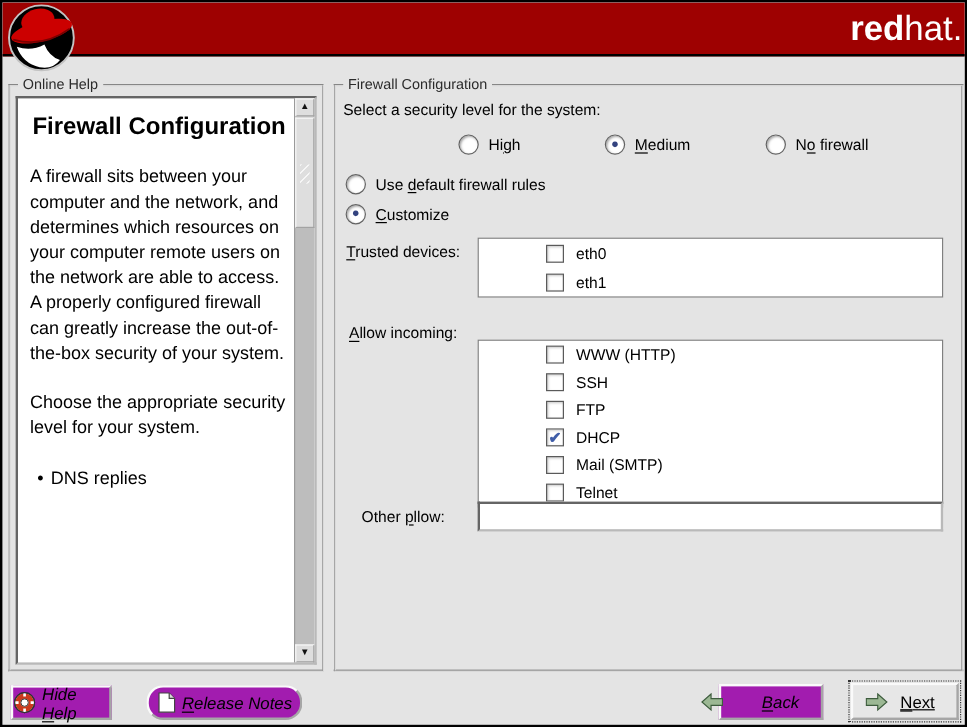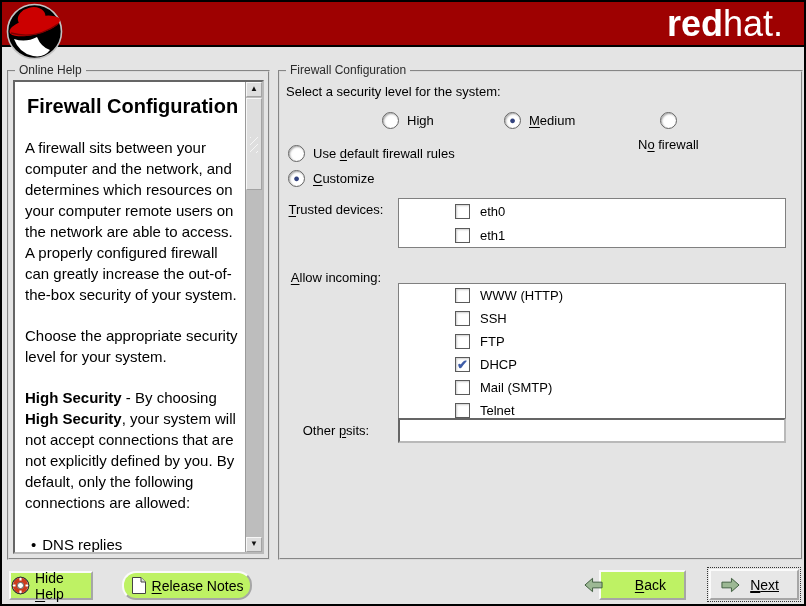--- a/index.html
+++ b/index.html
@@ -3,21 +3,21 @@
 <meta charset="utf-8">
 <style>
   html,body{margin:0;padding:0;background:#707070;}
   .window{
     position:relative;width:806px;height:606px;box-sizing:border-box;
     background:#e4e4e4;border:2px solid #000;overflow:hidden;
     font-family:"Liberation Sans",sans-serif;color:#000;
   }
   
   .header{position:absolute;left:0;top:0;width:100%;height:43px;background:#9e0101;border-bottom:2px solid #000;}
-  .brand{position:absolute;top:2px;right:21px;font-size:36px;color:#fff;line-height:40px;}
+  .brand{position:absolute;top:2px;right:2px;font-size:29px;color:#fff;line-height:40px;}
   .brand .b{font-weight:bold;}
   .brand .l{font-weight:normal;}
   .logo{position:absolute;left:4px;top:1px;z-index:4;}
   
   .gframe{position:absolute;border:2px groove #dadada;box-sizing:border-box;}
   .flabel{position:absolute;top:-9px;left:6px;background:#e4e4e4;padding:0 4px;font-size:12px;color:#2b2b2b;white-space:nowrap;}
   .help-frame{left:5px;top:68px;width:263px;height:490px;}
   .fw-frame{left:276px;top:68px;width:525px;height:490px;}
   
   .help-viewport{position:absolute;left:4px;top:8px;right:4px;bottom:4px;background:#fff;border:2px inset #b9b9b9;}
@@ -47,22 +47,22 @@
   .list-row{display:flex;align-items:center;gap:10px;padding-left:8px;}
   .trusted .list-row{height:24px;}
   .allow .list-row{height:23px;}
   .cb{width:15px;height:15px;background:#fff;border:1px solid #5a5a5a;box-sizing:border-box;
       box-shadow:inset 1px 1px 2px rgba(0,0,0,.2);display:inline-flex;align-items:center;justify-content:center;flex:0 0 auto;}
   .cb .mark{font-size:13px;font-weight:bold;line-height:1;color:#3f5da8;}
   .list-row .item-label{font-size:13px;}
   .text-input{position:absolute;left:118px;width:388px;height:25px;box-sizing:border-box;border:2px inset #b9b9b9;background:#fff;
               font-family:"Liberation Sans",sans-serif;font-size:13px;padding:0 4px;}
   
-  .btn{position:absolute;box-sizing:border-box;background:#bef264;border:2px outset #fafafa;
-       display:flex;align-items:center;justify-content:center;gap:5px;font-size:14px;color:#000;cursor:default;}
+  .btn{position:absolute;box-sizing:border-box;background:#a21caf;border:2px outset #fafafa;
+       display:flex;align-items:center;justify-content:center;gap:5px;font-size:14px;color:#000;cursor:default;font-style:italic;}
   .btn-hide-help{left:7px;top:569px;width:84px;height:29px;}
   .btn-release{left:120px;top:569px;width:130px;height:29px;border-radius:14px;}
   .btn-back{left:597px;top:568px;width:87px;height:30px;justify-content:flex-end;padding:0 18px 0 10px;gap:32px;}
   .focus-ring{position:absolute;left:705px;top:565px;width:94px;height:35px;box-sizing:border-box;border:1px dotted #333;padding:1px;}
   .btn-next{position:relative;width:100%;height:100%;justify-content:space-between;padding:0 18px 0 10px;display:flex;align-items:center;
             box-sizing:border-box;background:#e7e7e7;border:2px outset #fafafa;font-size:14px;text-decoration:underline;}
   .icon{display:inline-flex;align-items:center;justify-content:center;flex:0 0 auto;}
 </style>
 </head>
 <body>
@@ -86,21 +86,20 @@
     </svg>
   </div>
 
   <div class="gframe help-frame">
     <span class="flabel">Online Help</span>
     <div class="help-viewport">
       <div class="help-text">
         <div class="help-title">Firewall Configuration</div>
         <p class="help-p">A firewall sits between your computer and the network, and determines which resources on your computer remote users on the network are able to access. A properly configured firewall can greatly increase the out-of-the-box security of your system.</p>
         <p class="help-p">Choose the appropriate security level for your system.</p>
-        <p class="help-p"><b>High Security</b><span> - By choosing </span><b>High Security</b><span>, your system will not accept connections that are not explicitly defined by you. By default, only the following connections are allowed:</span></p>
         <div class="help-bullet"><span class="glyph">•</span><span>DNS replies</span></div>
 
       </div>
       <div class="scrollbar">
         <div class="sb-btn sb-up"><span>▲</span></div>
         <div class="sb-thumb">
             <span class="sb-grip"></span>
           </div>
         <div class="sb-btn sb-down"><span>▼</span></div>
       </div>
@@ -117,21 +116,21 @@
           <span class="dot"></span>
         </span>
       <span><span>Hi</span><u>g</u><span>h</span></span>
     </div>
     <div class="radio-row" style="left:224px;top:40px;">
       <span class="radio">
           <span class="dot">●</span>
         </span>
       <span><span></span><u>M</u><span>edium</span></span>
     </div>
-    <div class="radio-row" style="left:358px;top:40px;flex-direction:column;">
+    <div class="radio-row" style="left:358px;top:40px;">
       <span class="radio">
           <span class="dot"></span>
         </span>
       <span><span>N</span><u>o</u><span> firewall</span></span>
     </div>
 
     <div class="radio-row" style="left:8px;top:73px;">
       <span class="radio">
           <span class="dot"></span>
         </span>
@@ -193,21 +192,21 @@
         <span class="item-label">Mail (SMTP)</span>
       </div>
       <div class="list-row">
         <span class="cb">
             <span class="mark"></span>
           </span>
         <span class="item-label">Telnet</span>
       </div>
     </div>
 
-    <div class="fw-label col-label" style="top:351px;"><span>Other </span><u>p</u><span>sits:</span></div>
+    <div class="fw-label col-label" style="top:351px;"><span>Other </span><u>p</u><span>llow:</span></div>
     <input class="text-input" style="top: 346px;" type="text" value="">
   </div>
 
   <div class="btn btn-hide-help">
     <span class="icon">
       <svg width="19" height="19" viewBox="0 0 19 19">
         <circle cx="9.5" cy="9.5" r="8.3" fill="#fff" stroke="#333" stroke-width="1"></circle>
         <circle cx="9.5" cy="9.5" r="5.5" fill="none" stroke="#cc3a1c" stroke-width="4.4"></circle>
         <path d="M9.5 1.5 V4.5 M9.5 14.5 V17.5 M1.5 9.5 H4.5 M14.5 9.5 H17.5" stroke="#fff" stroke-width="2.2"></path>
         <circle cx="9.5" cy="9.5" r="3.1" fill="#fff" stroke="#333" stroke-width="0.8"></circle>

